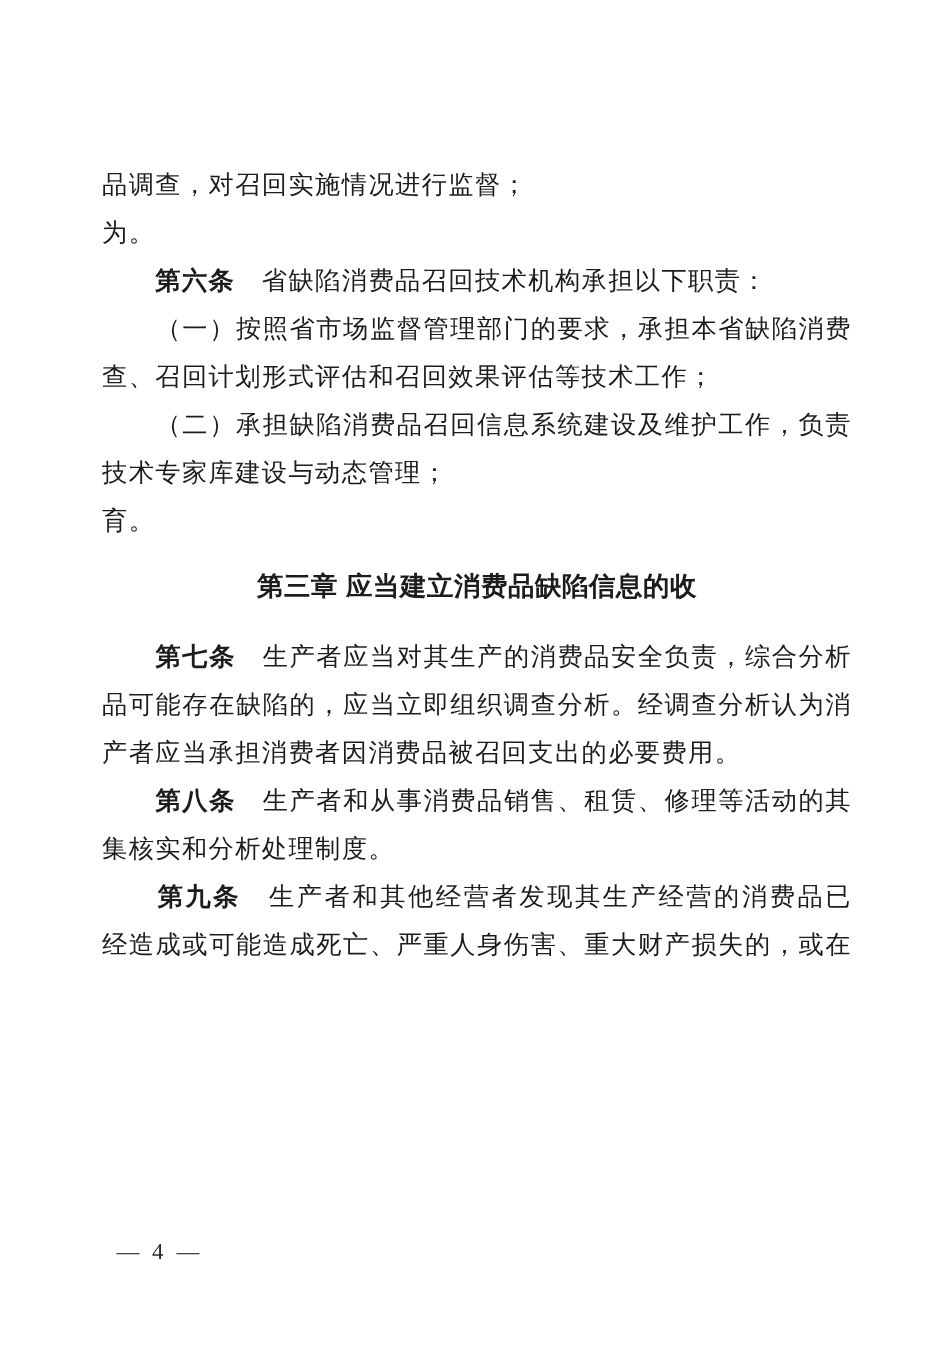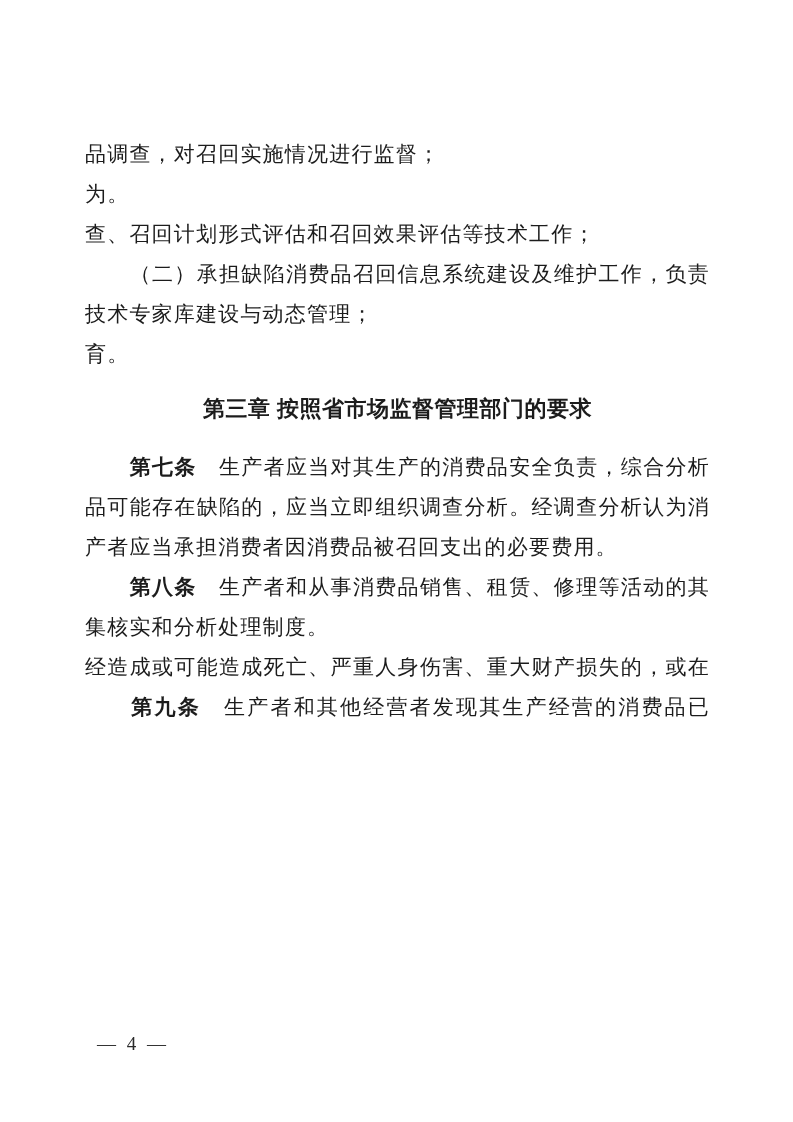--- a/index.html
+++ b/index.html
@@ -62,27 +62,29 @@
   }
 </style>
 </head>
 <body>
 
 <div class="page">
   <div class="content">
 
   <div class="line end"><span>品调查，对召回实施情况进行监督；</span></div>
       <div class="line end"><span>为。</span></div>
+      <div class="line end"><span class="art-label">　　第六条</span><span>　省缺陷消费品召回技术机构承担以下职责：</span></div>
+      <div class="line"><span>　　（一）按照省市场监督管理部门的要求，承担本省缺陷消费</span></div>
       <div class="line end"><span>查、召回计划形式评估和召回效果评估等技术工作；</span></div>
       <div class="line"><span>　　（二）承担缺陷消费品召回信息系统建设及维护工作，负责</span></div>
       <div class="line end"><span>技术专家库建设与动态管理；</span></div>
       <div class="line end"><span>育。</span></div>
-      <div class="chapter-heading">第三章 按照省市场监督管理部门的要求</div>
+      <div class="chapter-heading">第三章 应当建立消费品缺陷信息的收</div>
       <div class="line"><span class="art-label">　　第七条</span><span>　生产者应当对其生产的消费品安全负责，综合分析</span></div>
       <div class="line"><span>品可能存在缺陷的，应当立即组织调查分析。经调查分析认为消</span></div>
       <div class="line end"><span>产者应当承担消费者因消费品被召回支出的必要费用。</span></div>
       <div class="line"><span class="art-label">　　第八条</span><span>　生产者和从事消费品销售、租赁、修理等活动的其</span></div>
       <div class="line end"><span>集核实和分析处理制度。</span></div>
+      <div class="line"><span class="art-label">　　第九条</span><span>　生产者和其他经营者发现其生产经营的消费品已</span></div>
       <div class="line"><span>经造成或可能造成死亡、严重人身伤害、重大财产损失的，或在</span></div>
-      <div class="line"><span class="art-label">　　第九条</span><span>　生产者和其他经营者发现其生产经营的消费品已</span></div>
     </div>
   <div class="footer">— 4 —</div>
 </div>
 
 </body></html>

